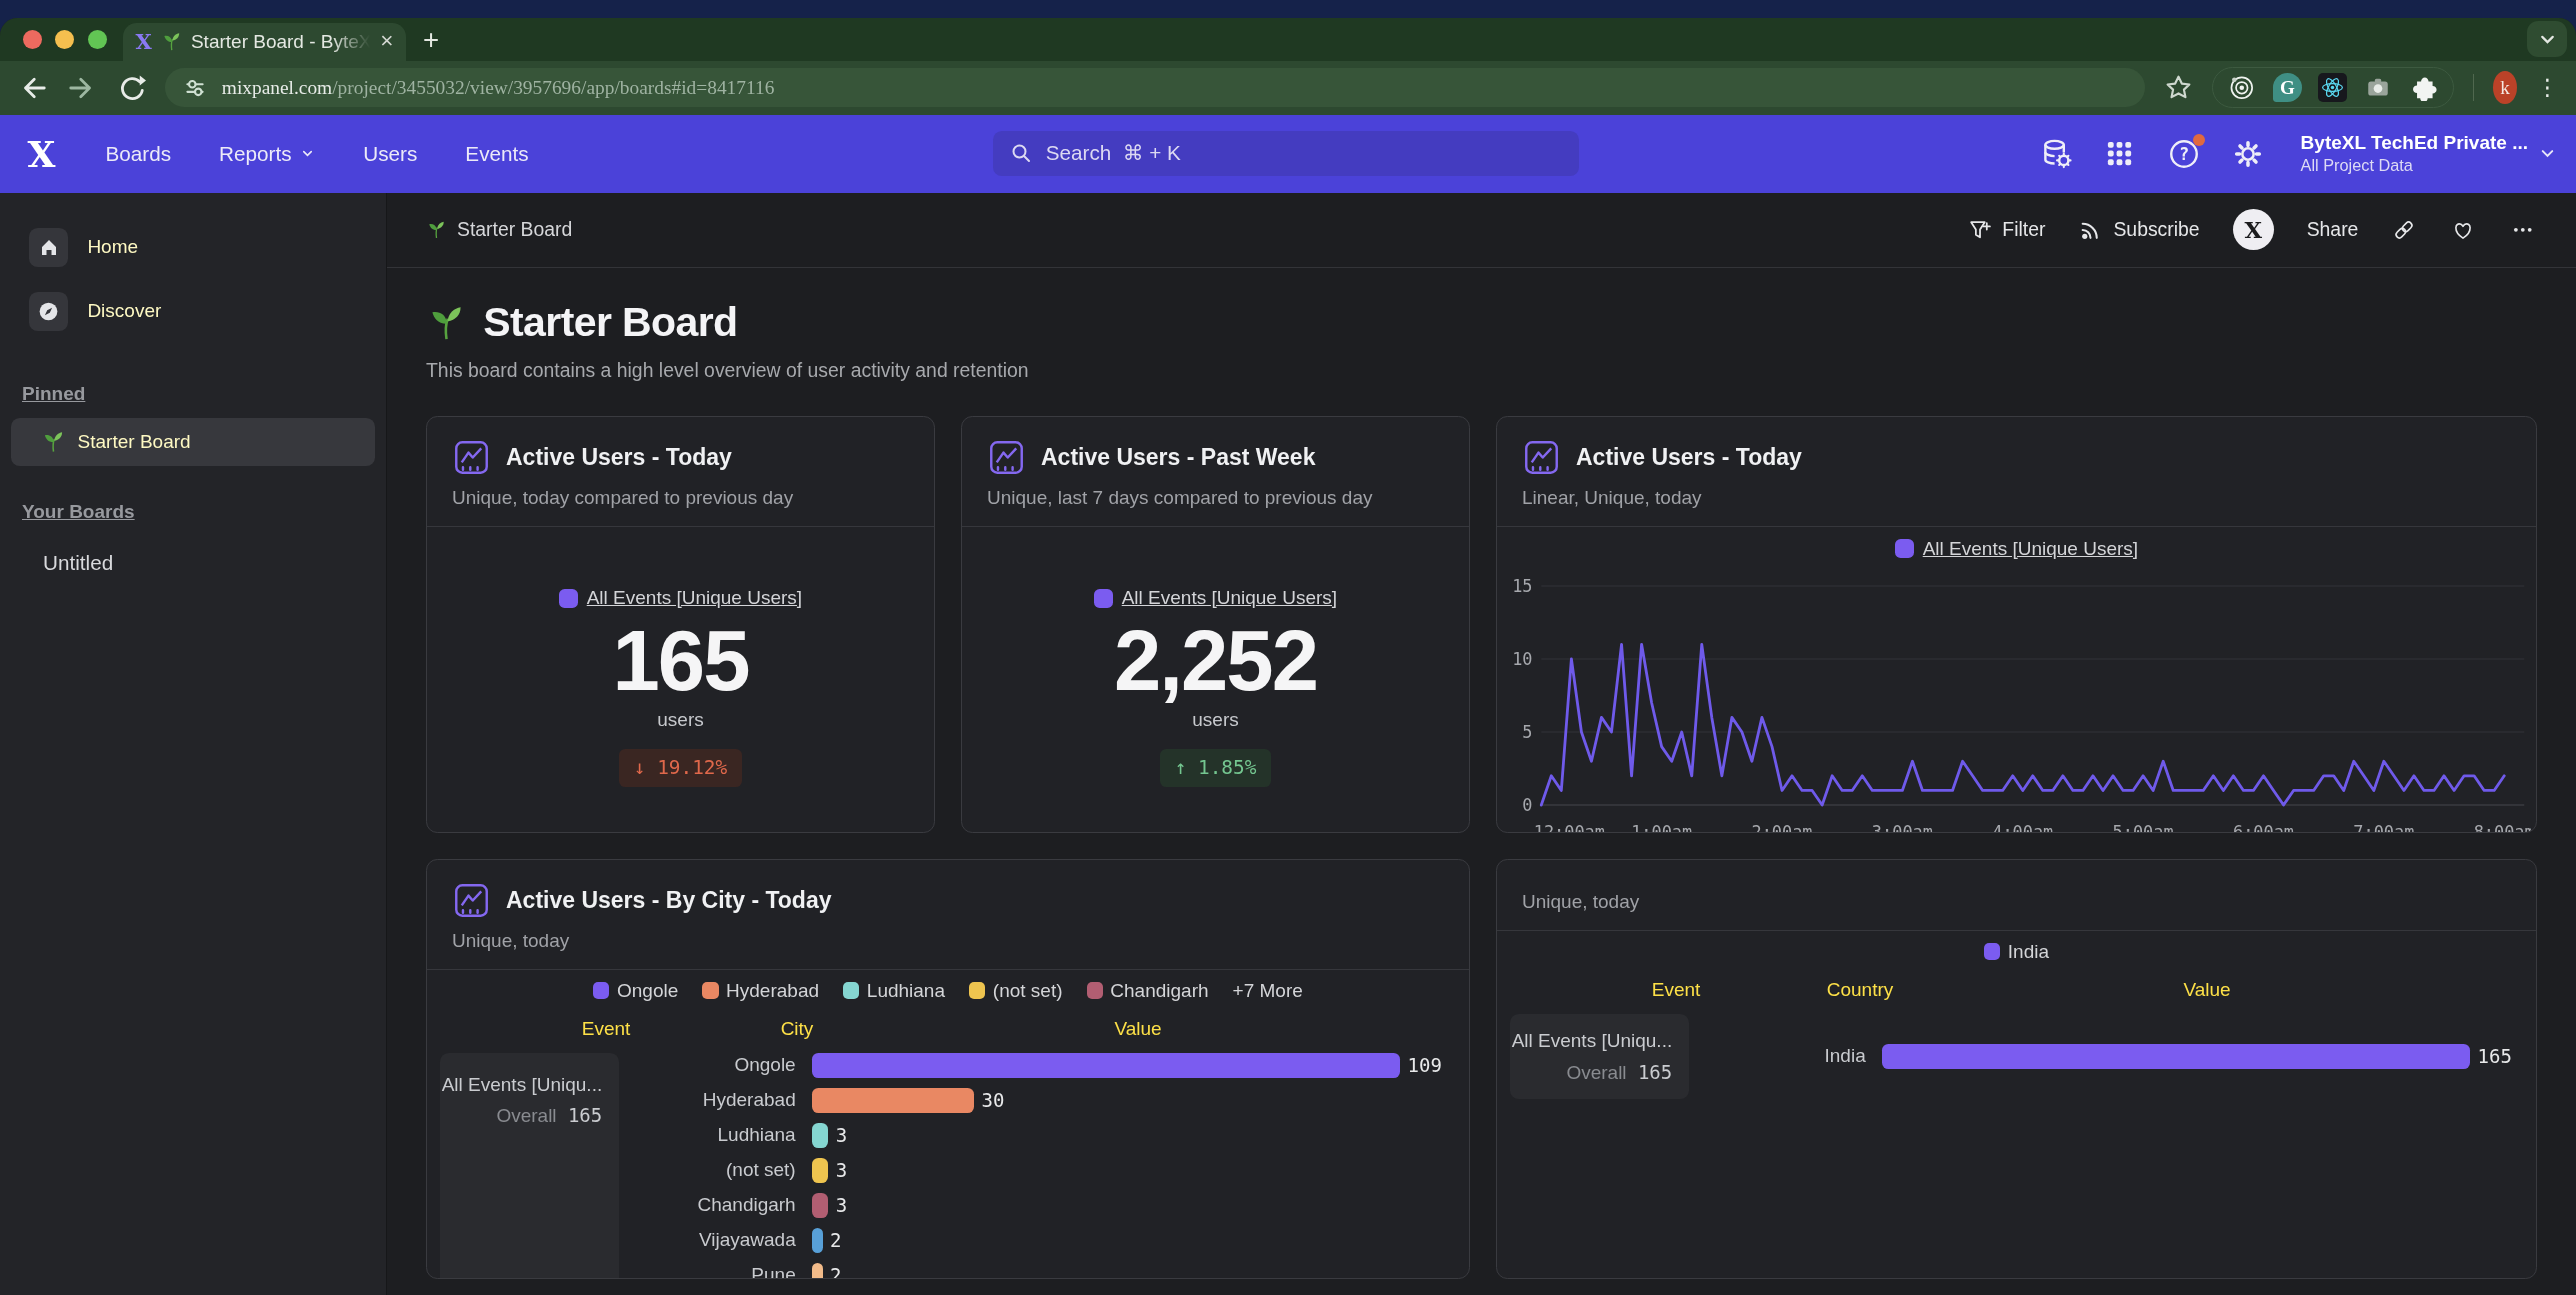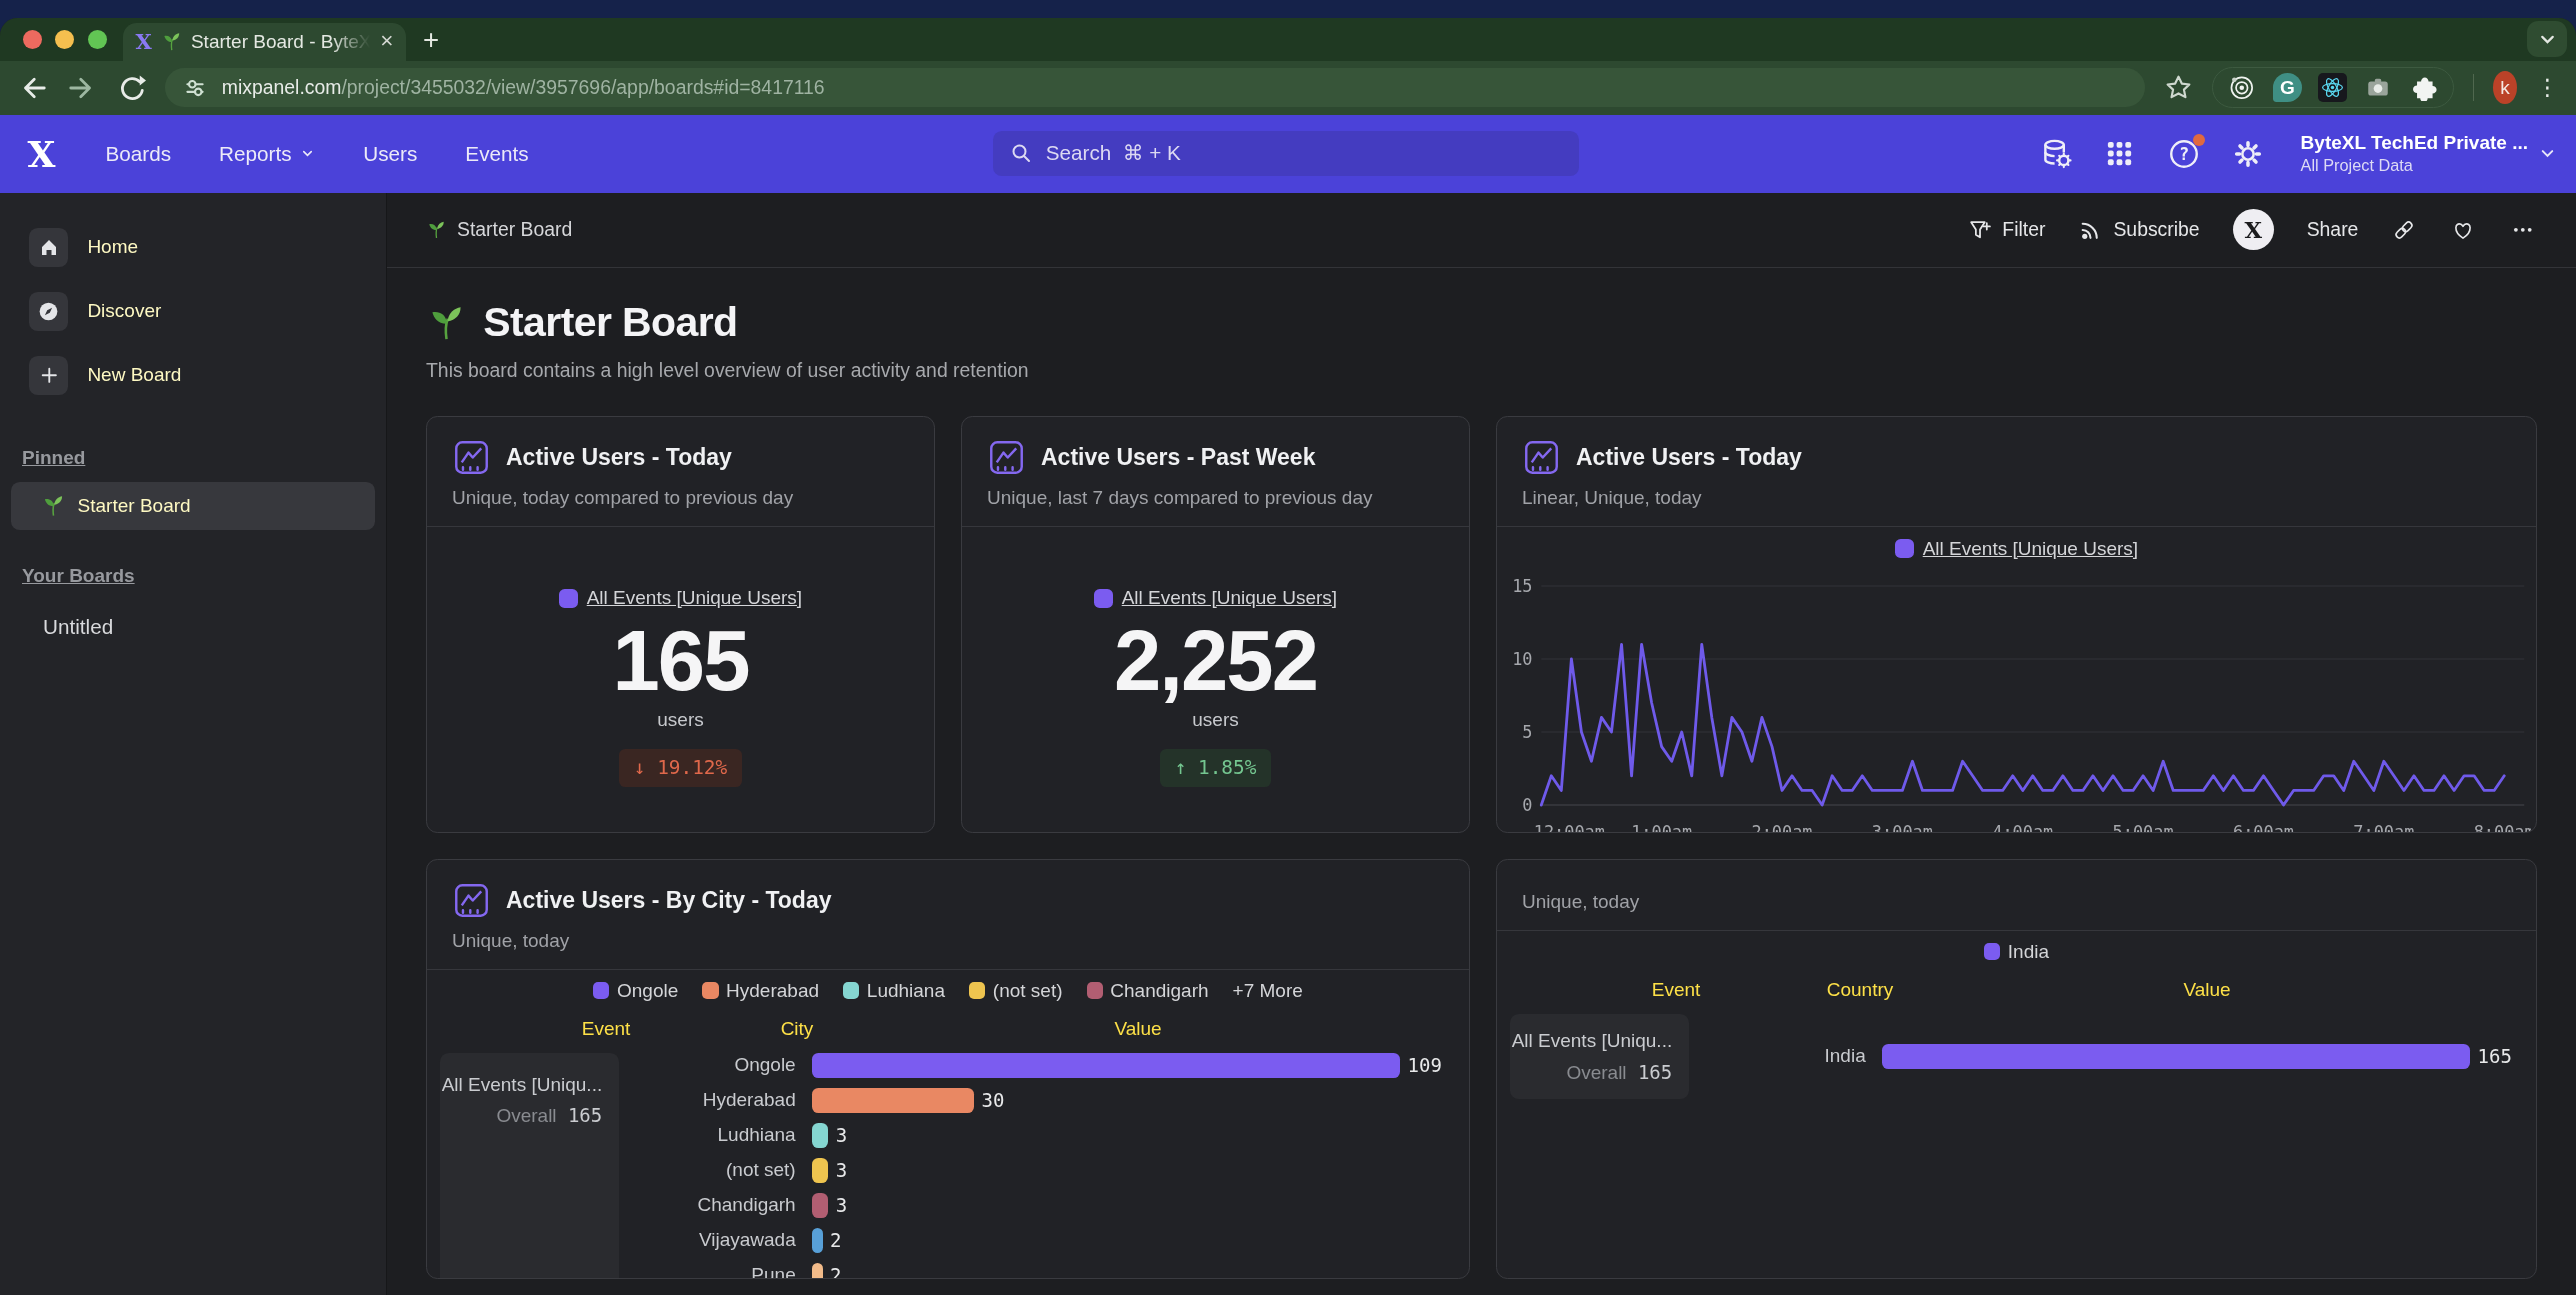--- a/index.html
+++ b/index.html
@@ -17,21 +17,21 @@
   .tab { position:absolute; left:123px; top:5px; width:283px; height:38px; background:#2d4930;
          border-radius:13.8px 13.8px 0 0; display:flex; align-items:center; padding:0 12.5px; gap:8.8px; }
   .tab-fav { font-family:"DejaVu Serif", serif; font-weight:bold; font-size:21px; color:#8a79f2; }
   .tab-title { position:relative; color:#e4e8e2; font-size:19px; white-space:nowrap; overflow:hidden; width:188px; }
   .tab-title::after { content:""; position:absolute; right:0; top:0; bottom:0; width:38px;
          background:linear-gradient(90deg, rgba(45,73,48,0), #2d4930); }
   .tab-close { color:#d4d8d2; font-size:22.6px; line-height:22.6px; margin-left:1.3px; }
   .newtab { position:absolute; left:423px; top:6.3px; color:#e4e8e2; font-size:27.6px; font-weight:300; }
   .tabcorner { position:absolute; right:8.8px; top:3.8px; width:40px; height:36px; border-radius:11.3px;
          background:#2f4c31; display:flex; align-items:center; justify-content:center; }
-  .toolbar { height:54px; background:#2d4930; display:flex; align-items:center; padding:0 17.5px; gap:19px; }
+  .toolbar { height:54px; background:#2d4930; display:flex; align-items:center; padding:0 17.5px; gap:19px;font-family:Liberation Serif, serif; }
   .tbicon { width:33px; height:33px; display:flex; align-items:center; justify-content:center; }
   .urlpill { flex:0 0 auto; width:1980px; height:39px; background:#375539; border-radius:19.4px;
              display:flex; align-items:center; padding:0 17.5px; gap:13.8px; }
   .url { font-size:19.4px; color:#e8ece8; white-space:nowrap; }
   .url .path { color:#9fb3a2; }
   .extgroup { display:flex; align-items:center; gap:16.3px; border:1.3px solid #3d5a40; border-radius:25px;
               padding:5px 15px; }
   .extic { width:29px; height:29px; display:flex; align-items:center; justify-content:center; border-radius:6.3px; }
   .g-circ { width:29px; height:29px; border-radius:50% 50% 50% 12%; background:#3f8f84; color:#fff; font-weight:bold;
             font-size:19px; display:flex; align-items:center; justify-content:center; }
@@ -312,28 +312,20 @@
           <span class="slabel">Home</span>
         </div>
         <div class="snavitem">
           <span class="sicbox">
             <svg width="25" height="25" viewBox="0 0 48 48">
                 <circle cx="24" cy="24" r="17" fill="#e4e5e8"></circle>
                 <polygon points="31,17 26.5,26.5 17,31 21.5,21.5" fill="#35363b"></polygon>
               </svg>
           </span>
           <span class="slabel">Discover</span>
-        </div>
-        <div class="snavitem">
-          <span class="sicbox">
-            <svg width="22.6" height="22.6" viewBox="0 0 48 48">
-                <path d="M24 10 V38 M10 24 H38" stroke="#e4e5e8" stroke-width="4" stroke-linecap="round"></path>
-              </svg>
-          </span>
-          <span class="slabel">New Board</span>
         </div>
         <div class="ssection">Pinned</div>
         <div class="spinned">
           <svg width="25" height="25" viewBox="0 0 64 64">
             <path d="M32 58 C30 44 30 36 34 26" stroke="#57a33f" stroke-width="4" fill="none"></path>
             <path d="M32 34 C18 34 12 24 10 16 C22 14 30 20 32 30 Z" fill="#4f9e3d"></path>
             <path d="M34 28 C36 16 44 10 54 8 C54 20 46 28 34 30 Z" fill="#7cc35a"></path>
           </svg>
           <span class="slabel">Starter Board</span>
         </div>

